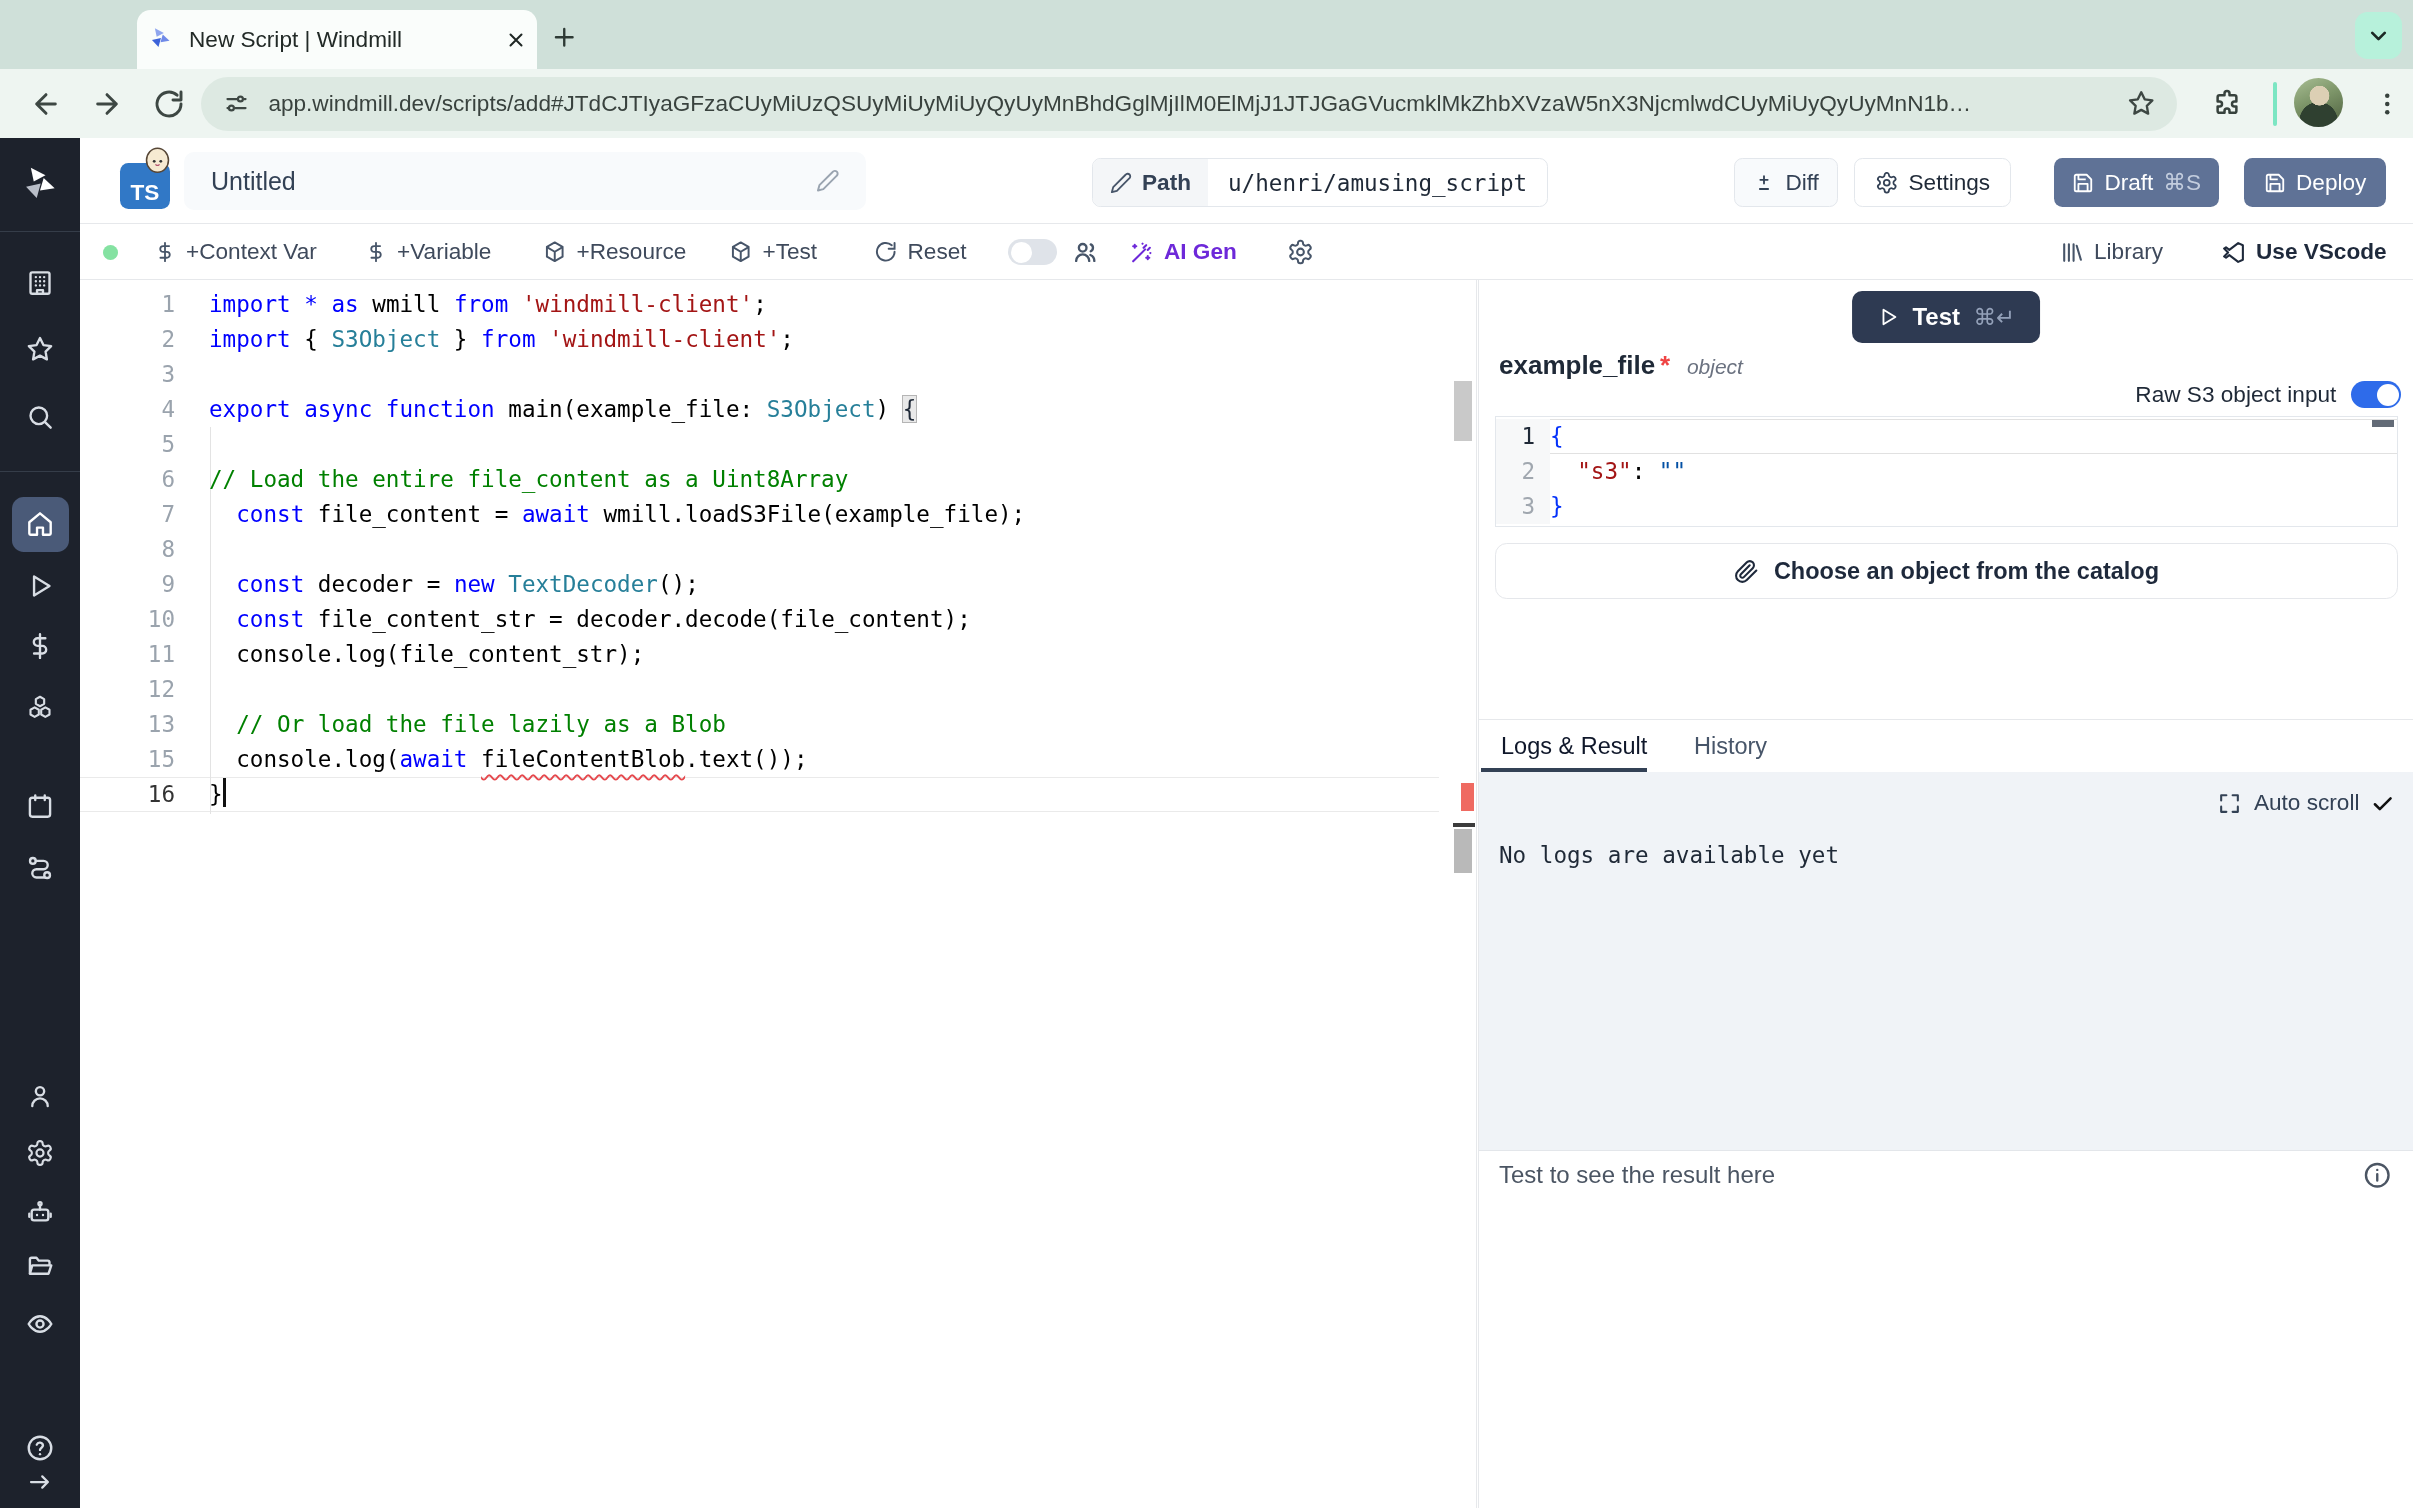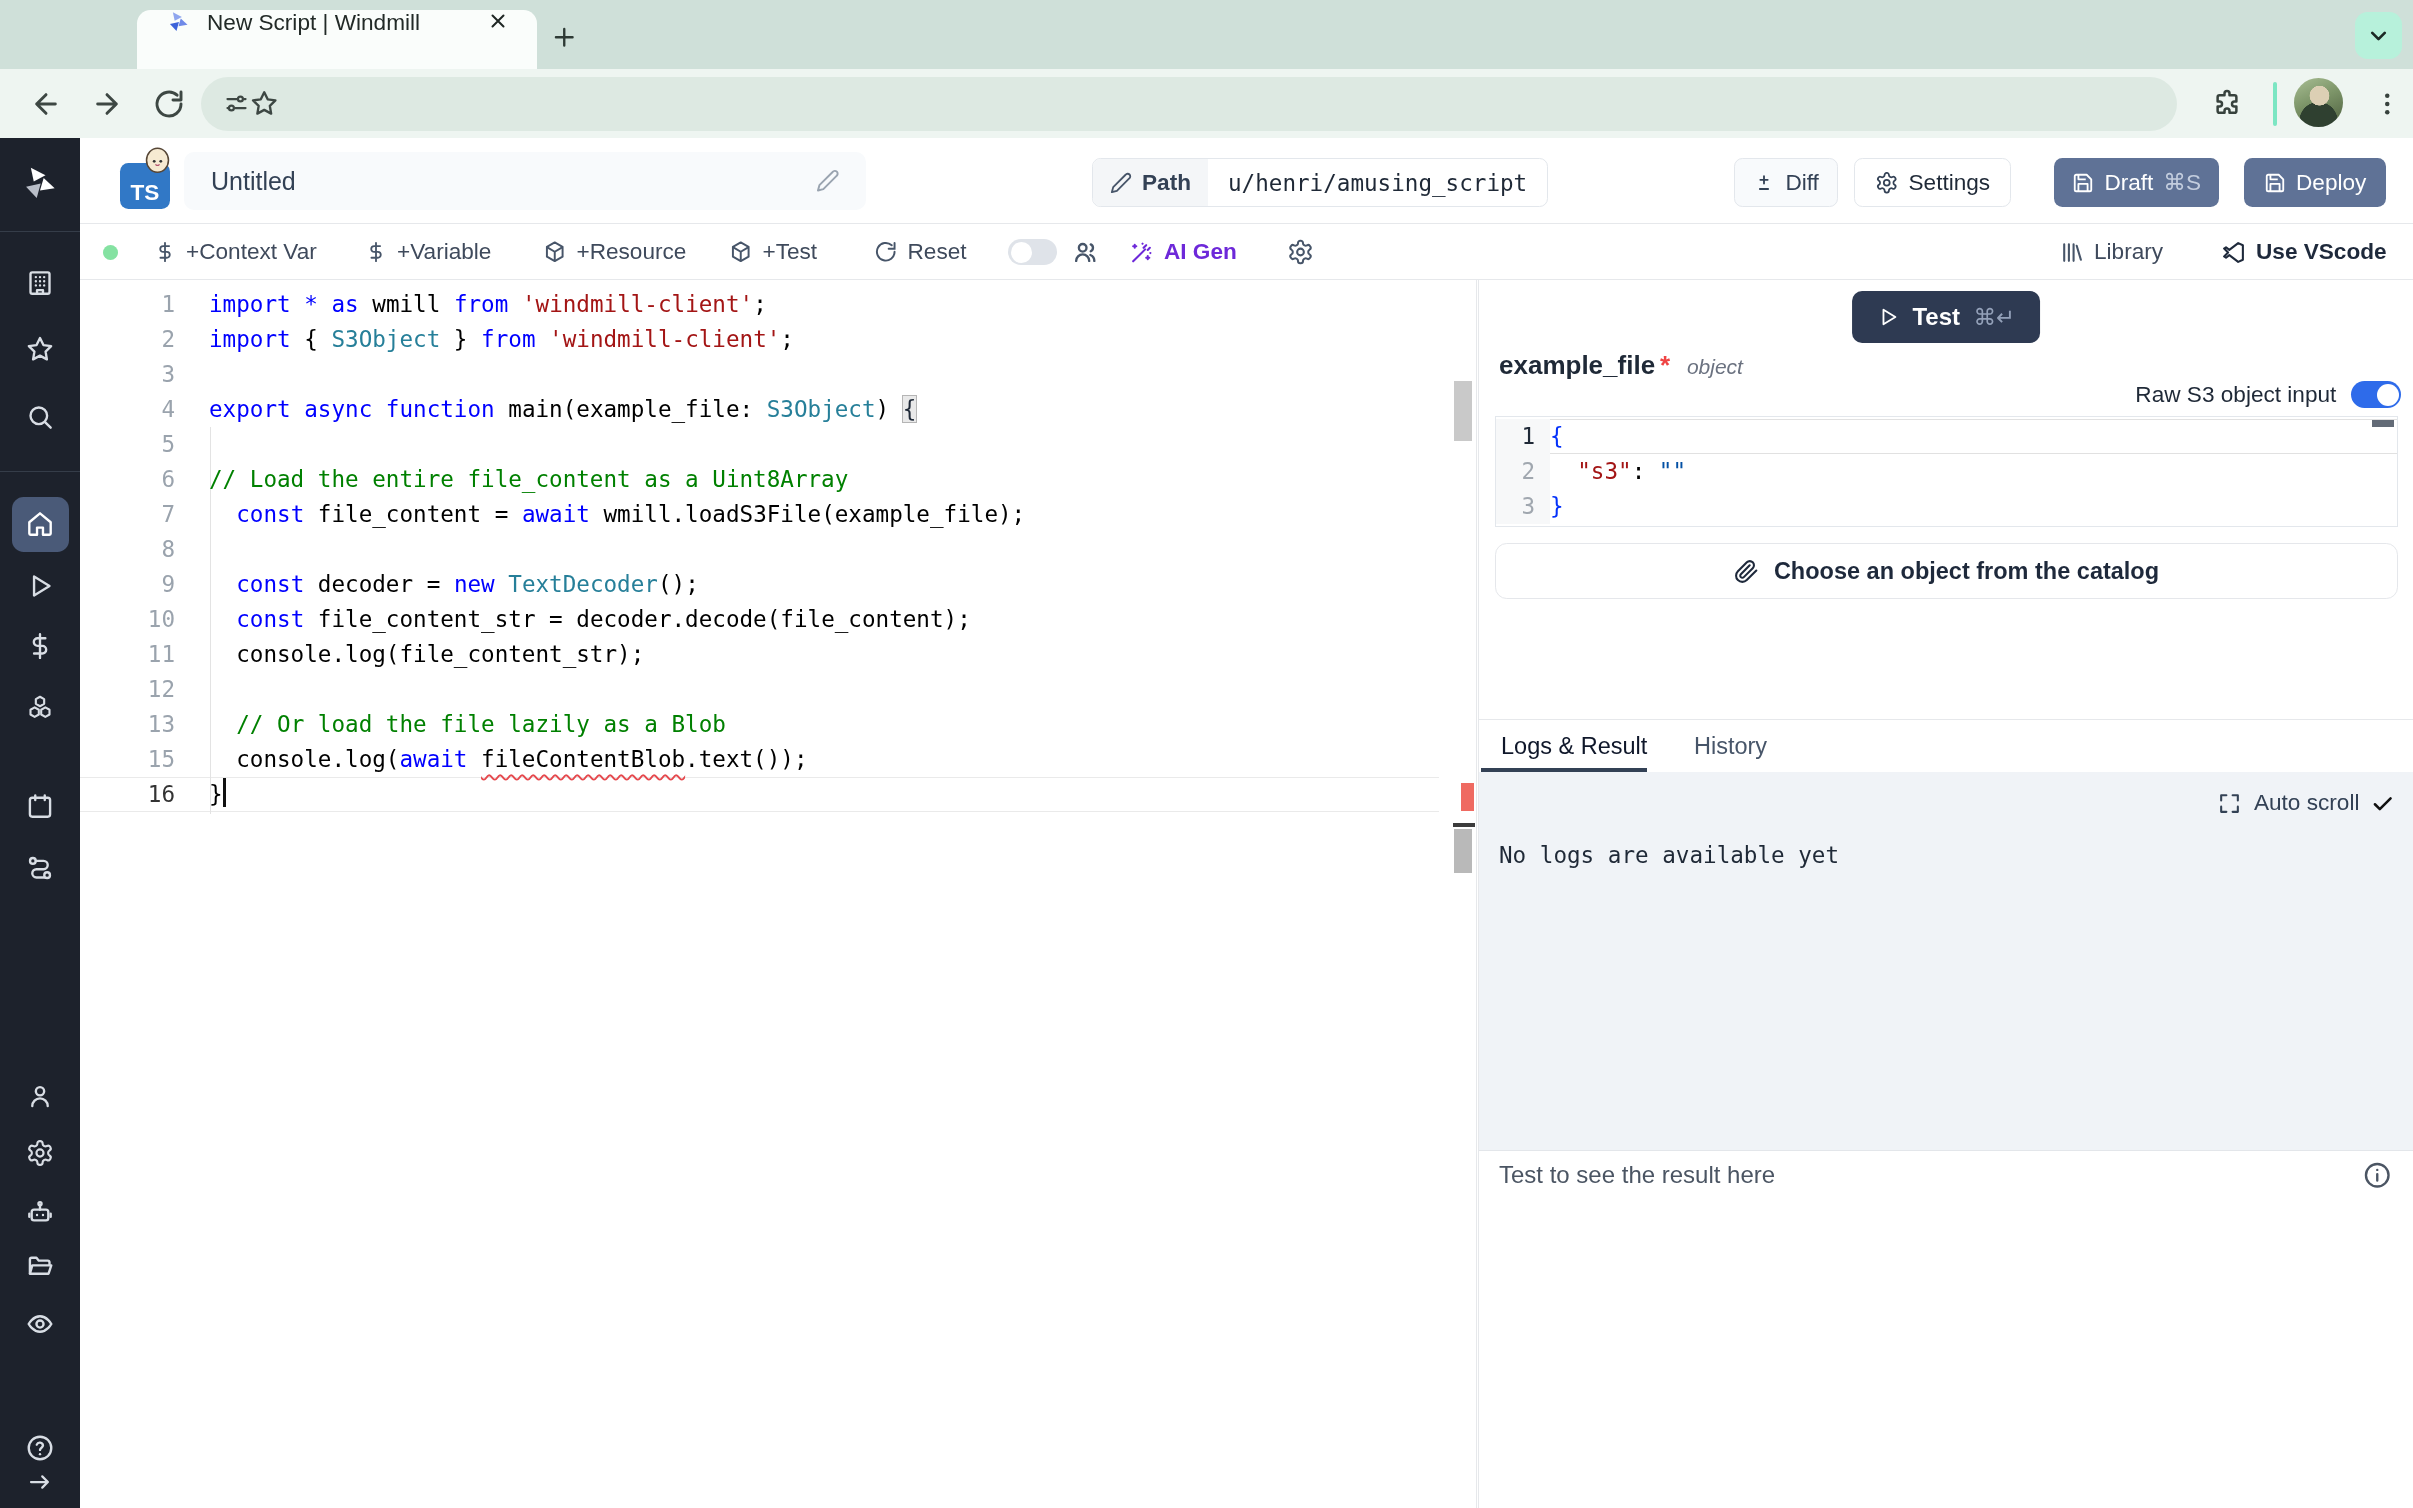--- a/index.html
+++ b/index.html
@@ -6,21 +6,21 @@
   html,body { margin:0; padding:0; }
   body {
     width:2413px; height:1508px; position:relative; overflow:hidden;
     font-family:"Liberation Sans", sans-serif; background:#ffffff; color:#1f2937;
   }
   svg { display:block; }
 
   
   .tabstrip { position:absolute; left:0; top:0; right:0; height:69px; background:#cfe0d9; }
   .tab { position:absolute; left:137px; top:10px; width:400px; height:59px; background:#fafdfb;
-         border-radius:13.4px 13.4px 0 0; display:flex; padding:0 28px; }
+         border-radius:13.4px 13.4px 0 0; display:flex; align-items:center; padding:0 10px; }
   .tab-title { margin-left:15px; font-size:22.6px; color:#222a27; flex:1; white-space:nowrap; overflow:hidden; }
   .tab-close { color:#1f2724; }
   .newtab-btn { position:absolute; left:546px; top:18.4px; width:37px; height:37px; color:#2e3a35;
                 display:flex; align-items:center; justify-content:center; }
   .mint-btn { position:absolute; left:2355px; top:11.7px; width:47px; height:47px; border-radius:12.6px;
               background:#b7f1db; color:#1c2824; display:flex; align-items:center; justify-content:center; }
   .navrow { position:absolute; left:0; top:69px; right:0; height:70px; background:#eef5f1;
             border-bottom:0.8px solid #dbe2dd; }
   .nav-ic { position:absolute; top:50%; transform:translateY(-50%); color:#3d4743; }
   .urlpill { position:absolute; left:201px; top:7.5px; width:1976px; height:54px; background:#dde9e2;
@@ -185,20 +185,21 @@
       </svg>
   </span>
   <div class="urlpill">
     <span>
       <svg width="27" height="27" viewBox="0 0 24 24" fill="none" stroke="#3d4743" stroke-width="2" stroke-linecap="round">
           <path d="M4 8h9M19 8h1M4 16h1M11 16h9"></path>
           <circle cx="15.5" cy="8" r="2.2"></circle>
           <circle cx="7.5" cy="16" r="2.2"></circle>
         </svg>
     </span>
+    <span class="url-text">app.windmill.dev/scripts/add#JTdCJTIyaGFzaCUyMiUzQSUyMiUyMiUyQyUyMnBhdGglMjIlM0ElMjJ1JTJGaGVucmklMkZhbXVzaW5nX3NjcmlwdCUyMiUyQyUyMnN1b…</span>
     <span>
       <svg width="28.5" height="28.5" viewBox="0 0 24 24" fill="none" stroke="#3d4743" stroke-width="2" stroke-linejoin="round">
           <path d="M12 2.8l2.9 5.9 6.5.9-4.7 4.6 1.1 6.5L12 17.6l-5.8 3.1 1.1-6.5L2.6 9.6l6.5-.9z"></path>
         </svg>
     </span>
   </div>
   <span class="nav-ic" style="left:2212px">
     <svg width="30" height="30" viewBox="0 0 24 24" fill="none" stroke="#37423d" stroke-width="2" stroke-linejoin="round">
         <path d="M10 3.5a2 2 0 0 1 4 0V5h4a1.5 1.5 0 0 1 1.5 1.5V10h-1.5a2 2 0 0 0 0 4H19.5v3.5A1.5 1.5 0 0 1 18 19h-4v-1.5a2 2 0 0 0-4 0V19H6a1.5 1.5 0 0 1-1.5-1.5V14H6a2 2 0 0 0 0-4H4.5V6.5A1.5 1.5 0 0 1 6 5h4z"></path>
       </svg>

